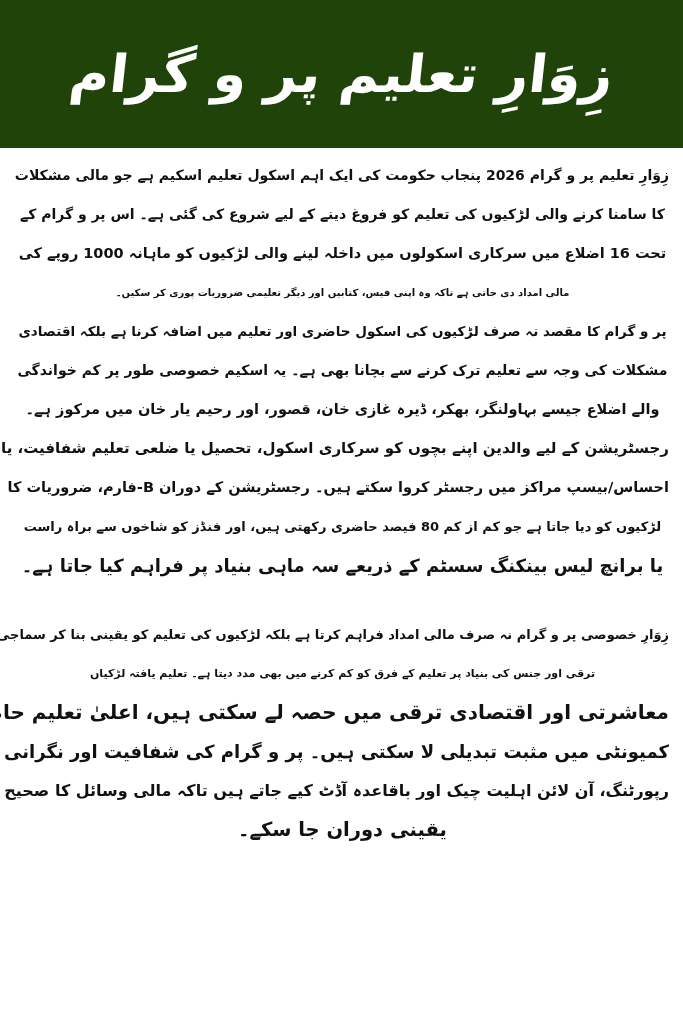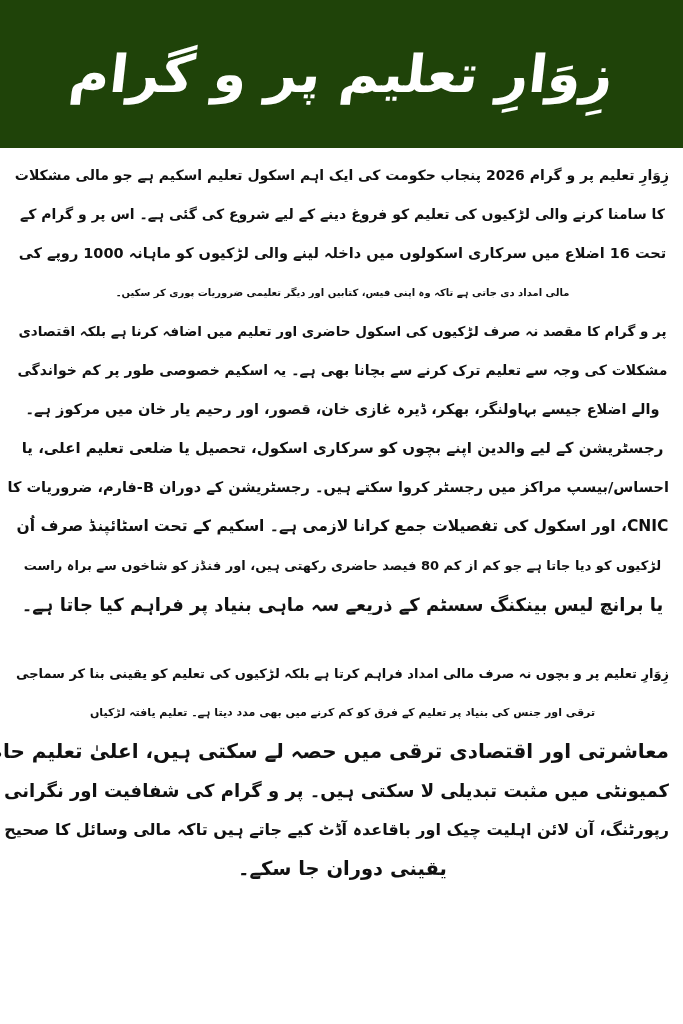--- a/index.html
+++ b/index.html
@@ -51,28 +51,27 @@
     <span class="line" style="font-size: 14px;">کا سامنا کرنے والی لڑکیوں کی تعلیم کو فروغ دینے کے لیے شروع کی گئی ہے۔ اس پر و گرام کے</span>
     <span class="line" style="font-size: 14.5px;">تحت 16 اضلاع میں سرکاری اسکولوں میں داخلہ لینے والی لڑکیوں کو ماہانہ 1000 روپے کی</span>
     <span class="line" style="font-size: 10px;">مالی امداد دی جاتی ہے تاکہ وہ اپنی فیس، کتابیں اور دیگر تعلیمی ضروریات پوری کر سکیں۔</span>
   </p>
   <p class="para">
     <span class="line" style="font-size: 13.5px;">پر و گرام کا مقصد نہ صرف لڑکیوں کی اسکول حاضری اور تعلیم میں اضافہ کرنا ہے بلکہ اقتصادی</span>
     <span class="line" style="font-size: 14px;">مشکلات کی وجہ سے تعلیم ترک کرنے سے بچانا بھی ہے۔ یہ اسکیم خصوصی طور پر کم خواندگی</span>
     <span class="line" style="font-size: 14.5px;">والے اضلاع جیسے بہاولنگر، بھکر، ڈیرہ غازی خان، قصور، اور رحیم یار خان میں مرکوز ہے۔</span>
   </p>
   <p class="para">
-    <span class="line" style="font-size: 15px;">رجسٹریشن کے لیے والدین اپنے بچوں کو سرکاری اسکول، تحصیل یا ضلعی تعلیم اعلی، یا</span>
+    <span class="line" style="font-size: 15px;">رجسٹریشن کے لیے والدین اپنے بچوں کو سرکاری اسکول، تحصیل یا ضلعی تعلیم شفافیت، یا</span>
     <span class="line" style="font-size: 14.5px;">احساس/بیسپ مراکز میں رجسٹر کروا سکتے ہیں۔ رجسٹریشن کے دوران B-فارم، ضروریات کا</span>
-    <span class="line" style="font-size: 15.5px;">CNIC، اور اسکول کی تفصیلات جمع کرانا لازمی ہے۔ اسکیم کے تحت اسٹائپنڈ صرف اُن</span>
     <span class="line" style="font-size: 13px;">لڑکیوں کو دیا جاتا ہے جو کم از کم 80 فیصد حاضری رکھتی ہیں، اور فنڈز کو شاخوں سے براہ راست</span>
     <span class="line" style="font-size: 18px;">یا برانچ لیس بینکنگ سسٹم کے ذریعے سہ ماہی بنیاد پر فراہم کیا جاتا ہے۔</span>
   </p>
   <div class="gap"></div>
   <p class="para">
-    <span class="line" style="font-size: 13px;">زِوَارِ تعلیم پر و بچوں نہ صرف مالی امداد فراہم کرتا ہے بلکہ لڑکیوں کی تعلیم کو یقینی بنا کر سماجی</span>
+    <span class="line" style="font-size: 13px;">زِوَارِ خصوصی پر و گرام نہ صرف مالی امداد فراہم کرتا ہے بلکہ لڑکیوں کی تعلیم کو یقینی بنا کر سماجی</span>
     <span class="line" style="font-size: 11px;">ترقی اور جنس کی بنیاد پر تعلیم کے فرق کو کم کرنے میں بھی مدد دیتا ہے۔ تعلیم یافتہ لڑکیاں</span>
     <span class="line" style="font-size: 20px;">معاشرتی اور اقتصادی ترقی میں حصہ لے سکتی ہیں، اعلیٰ تعلیم حاصل کر سکتی ہیں، اور اپنے</span>
     <span class="line" style="font-size: 18px;">کمیونٹی میں مثبت تبدیلی لا سکتی ہیں۔ پر و گرام کی شفافیت اور نگرانی کے لیے حاضری کی</span>
     <span class="line" style="font-size: 16px;">رپورٹنگ، آن لائن اہلیت چیک اور باقاعدہ آڈٹ کیے جاتے ہیں تاکہ مالی وسائل کا صحیح استعمال</span>
     <span class="line">یقینی دوران جا سکے۔</span>
   </p>
 </div>
 
 </body></html>

